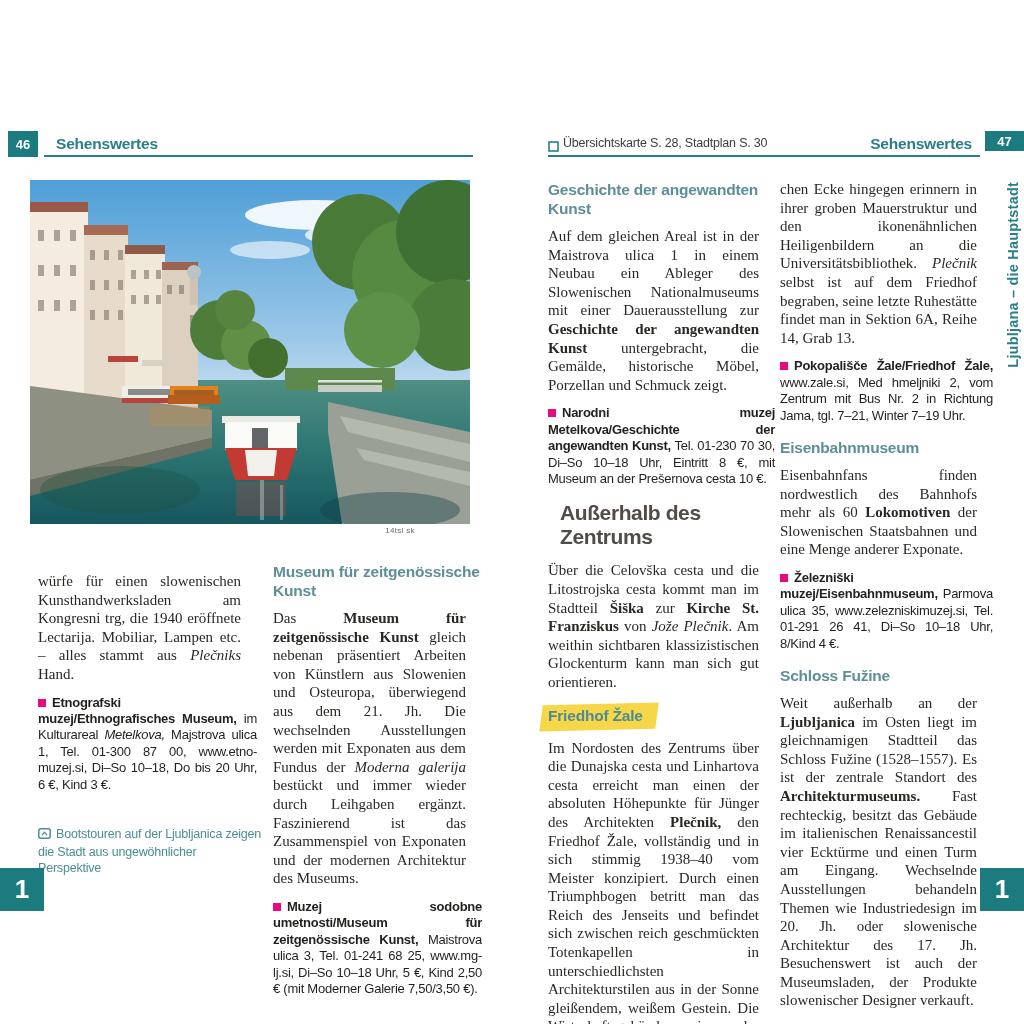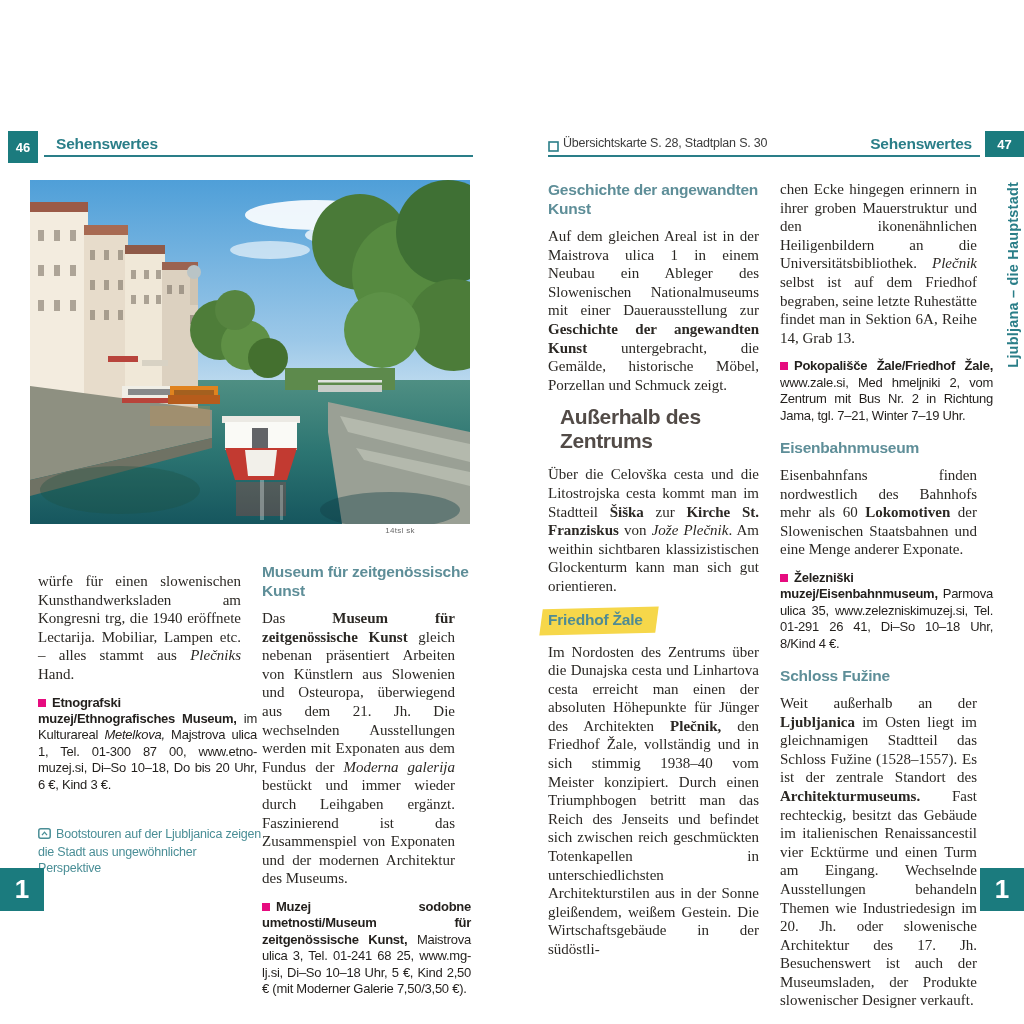--- a/index.html
+++ b/index.html
@@ -1,39 +1,39 @@
 <!DOCTYPE html>
 <html><head>
 <meta charset="utf-8">
 <style>
   html,body{margin:0;padding:0;background:#ffffff;}
   .canvas{position:relative;width:1024px;height:1024px;background:#ffffff;overflow:hidden;
           font-family:"Liberation Sans",sans-serif;}
   
   .pagenum-box{position:absolute;background:#1b7b7e;color:#fff;display:flex;align-items:center;
                justify-content:center;font-weight:bold;font-size:13px;}
-  .box-46{left:8px;top:131px;width:30px;height:32px;}
-  .box-47{left:985px;top:131px;width:39px;height:26px;}
+  .box-46{left:8px;top:131px;width:30px;height:26px;}
+  .box-47{left:985px;top:131px;width:39px;height:20px;}
   .header-title{position:absolute;font-weight:bold;font-size:15.5px;color:#2a7e88;letter-spacing:-0.2px;}
   .ht-left{left:56px;top:135px;}
   .ht-right{left:760px;top:135px;width:212px;text-align:right;}
   .header-rule{position:absolute;height:2px;background:#2a7e88;}
   .rule-left{left:44px;top:155px;width:429px;}
   .rule-right{left:548px;top:155px;width:432px;}
   .header-note{position:absolute;left:563px;top:136px;font-size:12.5px;color:#3c3c3c;letter-spacing:-0.2px;}
   .map-ic{position:absolute;left:548px;top:138px;width:11px;height:11px;}
   
   .photo{position:absolute;left:30px;top:180px;width:440px;height:344px;overflow:hidden;}
   .photo svg{display:block;width:100%;height:100%;}
   .photo-credit{position:absolute;left:330px;top:526px;width:140px;text-align:center;
                 font-size:8px;color:#6a6a6a;letter-spacing:0.3px;}
   
   .col{position:absolute;}
   .col-l1{left:38px;top:572px;width:219px;}
-  .col-l2{left:262px;top:562px;width:209px;}
+  .col-l2{left:273px;top:562px;width:209px;}
   .col-r1{left:548px;top:180px;width:227px;}
   .col-r2{left:780px;top:180px;width:213px;}
   .body-para{font-family:"Liberation Serif",serif;font-size:15px;line-height:18.6px;color:#2b2824;
              text-align:justify;margin:0 16px 11px 0;}
   .body-para b{font-weight:bold;}
   .body-para i{font-style:italic;}
   .h-teal{font-weight:bold;font-size:15.5px;line-height:19px;color:#5e8e98;letter-spacing:-0.2px;
           margin:0 0 9px 0;}
   .h-big{font-weight:bold;font-size:21px;line-height:24px;color:#524b47;letter-spacing:-0.4px;
          margin:6px 0 12px 12px;}
@@ -207,20 +207,21 @@
   </span>
   <div class="header-note">Übersichtskarte S. 28, Stadtplan S. 30</div>
   <div class="header-title ht-right">Sehenswertes</div>
   <div class="pagenum-box box-47">47</div>
   <div class="header-rule rule-right"></div>
   <div class="sidebar-label">Ljubljana – die Hauptstadt</div>
 
   <div class="col col-r1">
     <h3 class="h-teal">Geschichte der angewandten Kunst</h3>
     <p class="body-para"><span>Auf dem gleichen Areal ist in der Maistrova ulica 1 in einem Neubau ein Ableger des Slowenischen Nationalmuseums mit einer Dauerausstellung zur </span><b>Geschichte der angewandten Kunst</b><span> untergebracht, die Gemälde, historische Möbel, Porzellan und Schmuck zeigt.</span></p>
+    <p class="listing"><span class="bullet"></span><span><b>Narodni muzej Metelkova/Geschichte der angewandten Kunst,</b><span> Tel. 01-230 70 30, Di–So 10–18 Uhr, Eintritt 8 €, mit Museum an der Prešernova cesta 10 €.</span></span></p>
     <h1 class="h-big">Außerhalb des Zentrums</h1>
     <p class="body-para"><span>Über die Celovška cesta und die Litostrojska cesta kommt man im Stadtteil </span><b>Šiška</b><span> zur </span><b>Kirche St. Franziskus</b><span> von </span><i>Jože Plečnik</i><span>. Am weithin sichtbaren klassizistischen Glockenturm kann man sich gut orientieren.</span></p>
     <div class="hl-wrap">
       <span class="hl-bg"></span>
       <span class="hl-text">Friedhof Žale</span>
     </div>
     <p class="body-para"><span>Im Nordosten des Zentrums über die Dunajska cesta und Linhartova cesta erreicht man einen der absoluten Höhepunkte für Jünger des Architekten </span><b>Plečnik,</b><span> den Friedhof Žale, vollständig und in sich stimmig 1938–40 vom Meister konzipiert. Durch einen Triumphbogen betritt man das Reich des Jenseits und befindet sich zwischen reich geschmückten Totenkapellen in unterschiedlichsten Architekturstilen aus in der Sonne gleißendem, weißem Gestein. Die Wirtschaftsgebäude in der südöstli-</span></p>
   </div>
 
   <div class="col col-r2">

